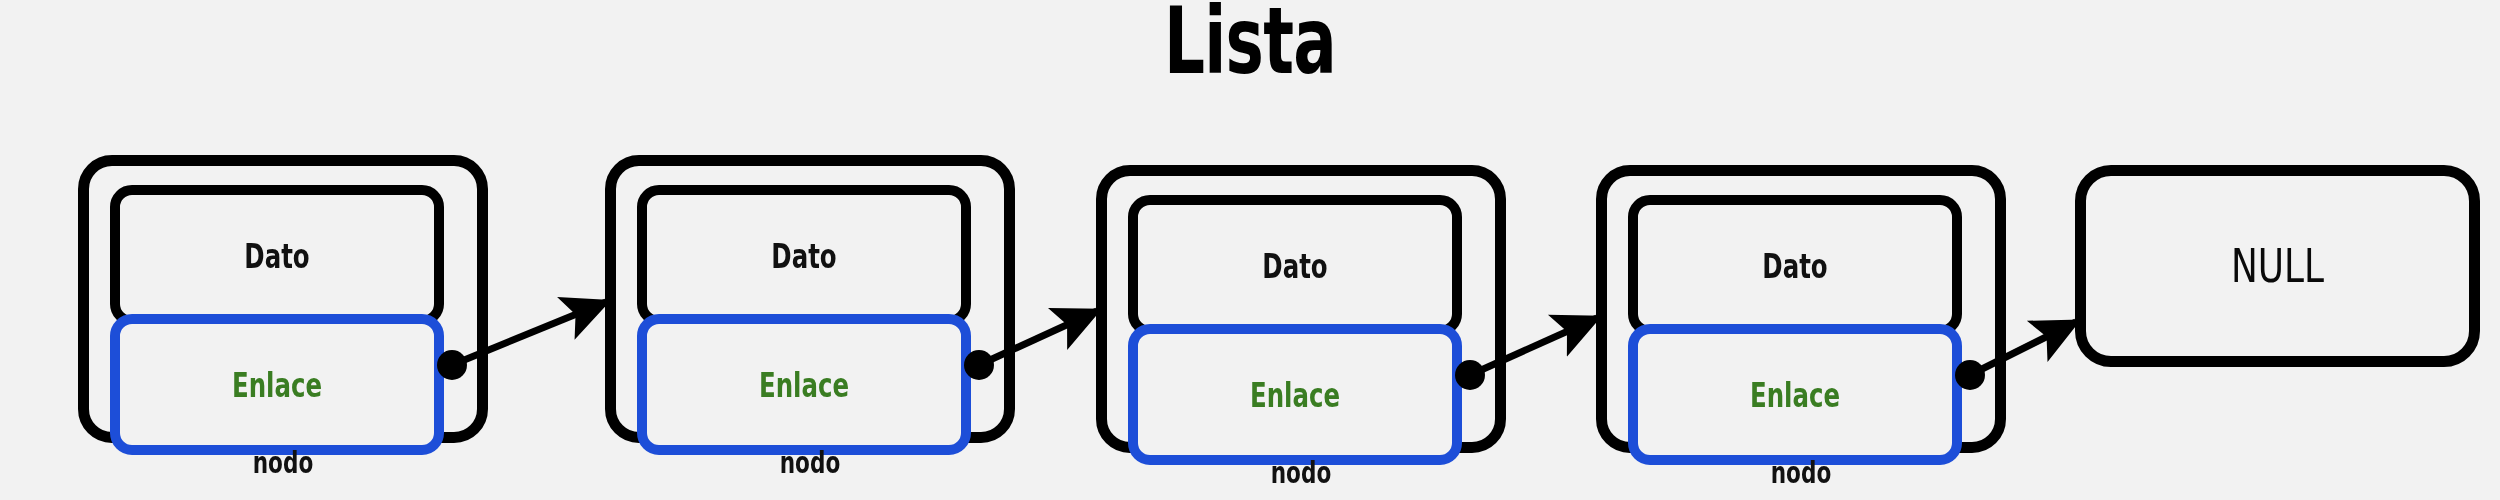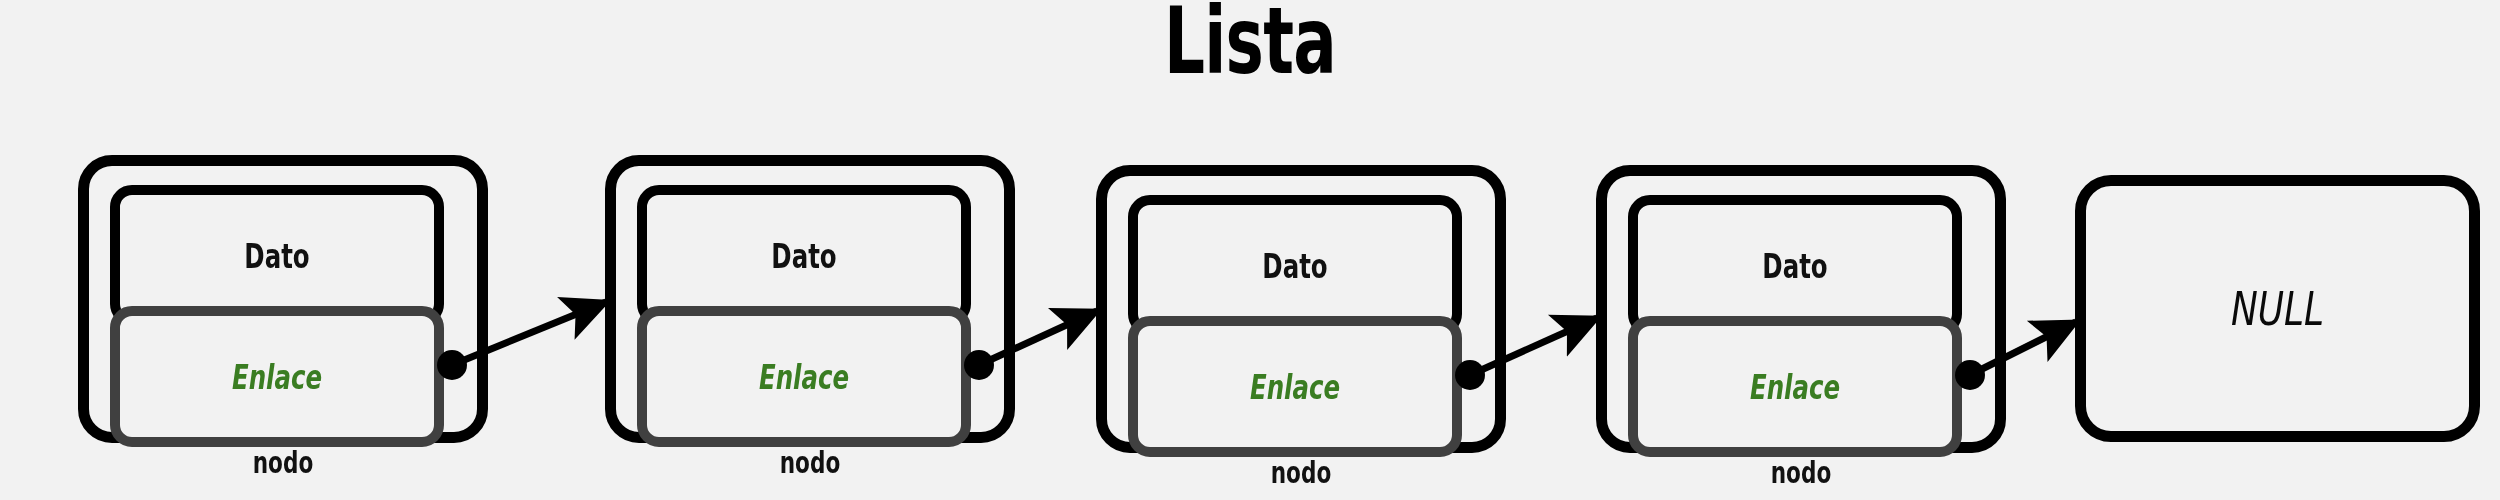--- a/index.html
+++ b/index.html
@@ -57,23 +57,22 @@
     width: 334px;
     height: 141px;
     border-radius: 22px;
     background: #f2f2f2;
   }
   .slot-dato {
     top: 19px;
     border: 10px solid #000000;
   }
   .slot-enlace {
-    top: 140px;
-    border: 10px solid #404040;
-    font-style: italic;
+    top: 148px;
+    border: 10px solid #1d4ed8;
   }
 
   .slot-label {
     position: absolute;
     left: 0;
     right: 0;
     top: 50%;
     transform: translateY(-50%) scaleX(0.72);
     text-align: center;
     font-family: "DejaVu Sans", sans-serif;
@@ -176,21 +175,21 @@
   <div class="node" style="left: 1596px; top: 165px;">
     <div class="slot slot-dato">
       <span class="slot-label">Dato</span>
     </div>
     <div class="slot slot-enlace">
       <span class="slot-label">Enlace</span>
     </div>
   </div>
   <div class="node-caption" style="left: 1596px; top: 458px;">nodo</div>
 
-  <div id="null-box" style="left: 2075px; top: 175px; width: 405px; height: 267px; font-style: italic;">
+  <div id="null-box" style="left: 2075px; top: 165px; width: 405px; height: 202px;">
     <span class="null-label">NULL</span>
   </div>
 
   <svg id="connectors" viewBox="0 0 2500 500" width="2500" height="500">
     <defs>
       <marker id="arrowhead" markerWidth="7" markerHeight="7" refX="6.2" refY="3.5" orient="auto" markerUnits="strokeWidth">
         <path d="M0,0.2 L7,3.5 L0,6.8 L1.5,3.5 Z" fill="#000000"></path>
       </marker>
     </defs>
     <g id="arrow-group">

